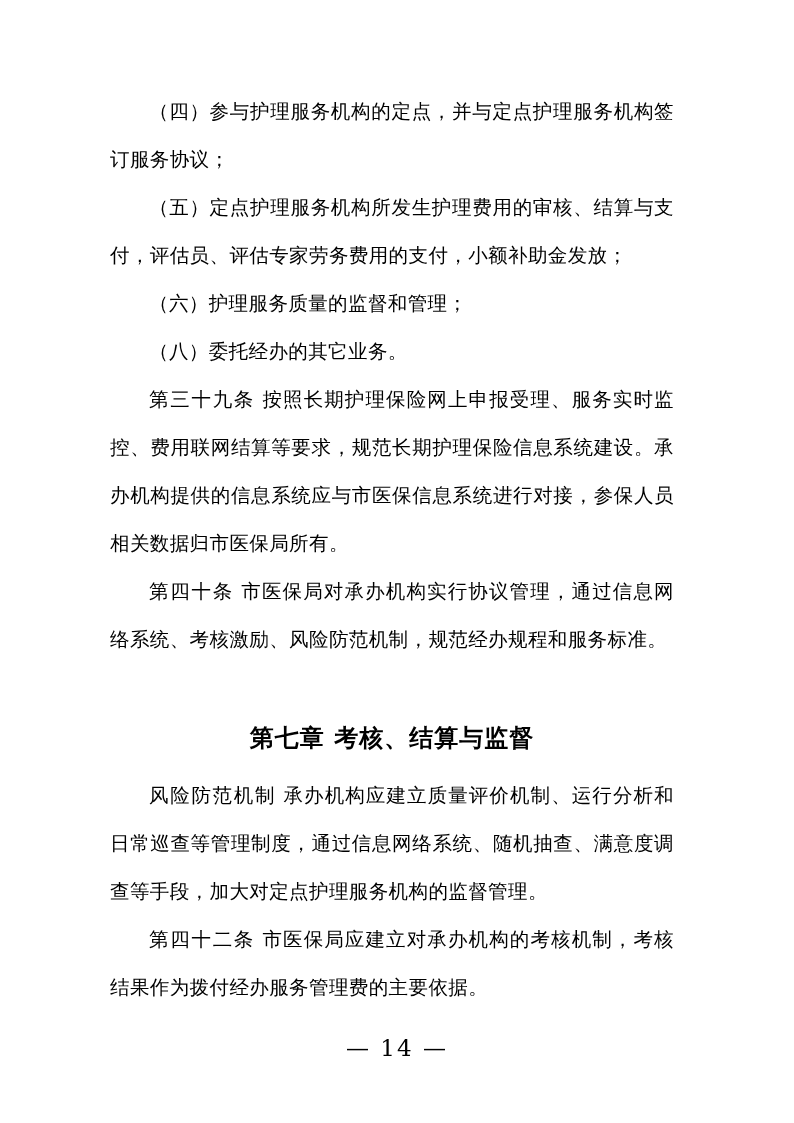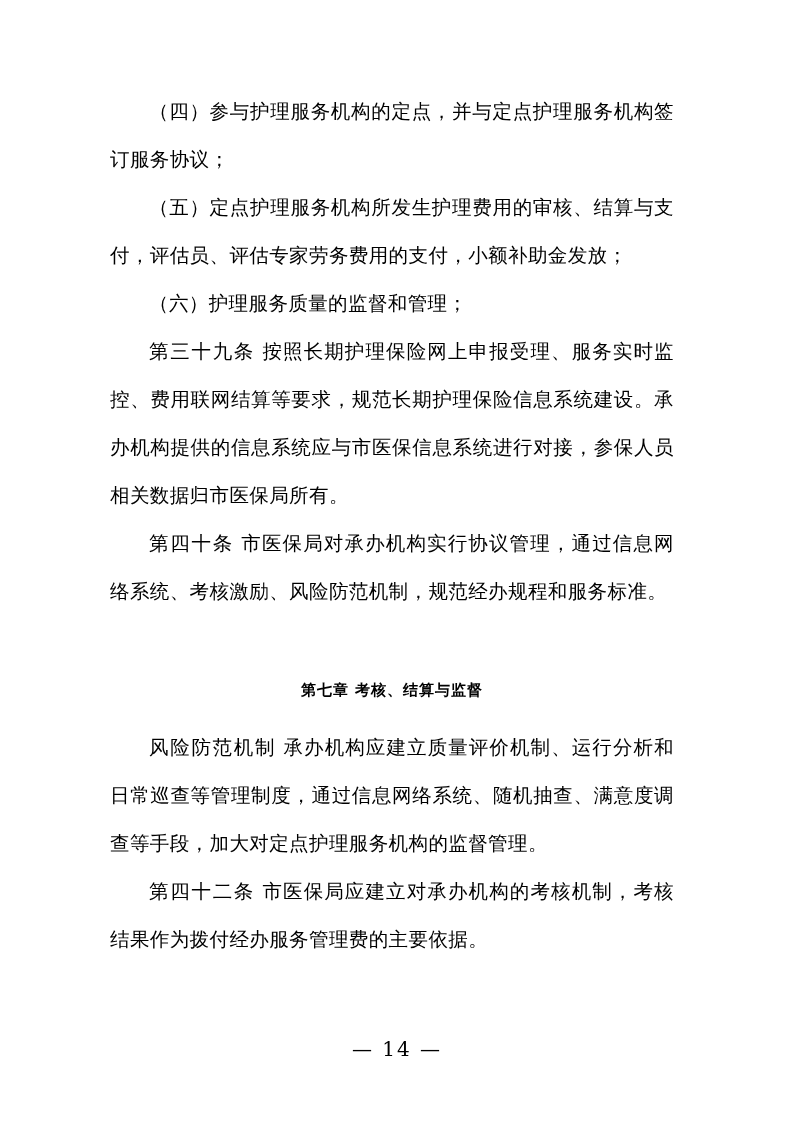--- a/index.html
+++ b/index.html
@@ -33,54 +33,55 @@
     text-indent: 2em;
   }
   .art-label {
     font-weight: normal;
     letter-spacing: 1px;
   }
   .chapter-heading {
     margin: 0;
     text-align: center;
     font-weight: bold;
-    font-size: 15px;
+    font-size: 24px;
     line-height: 48px;
     letter-spacing: 1px;
   }
   .chapter-space-before {
     height: 50px;
   }
   .chapter-space-after {
     height: 10px;
   }
   .footer {
     position: absolute;
     left: 0;
     right: 0;
     bottom: 62px;
     text-align: center;
-    font-size: 20px;
+    font-size: 23px;
     letter-spacing: 2px;
     color: #000;
   }
   .footer .pagenum {
     display: inline-block;
   }
 </style>
 </head>
 <body>
 
 <div class="page">
 
   <div class="body-text">
 
     <p class="para">（四）参与护理服务机构的定点，并与定点护理服务机构签订服务协议；</p>
     <p class="para">（五）定点护理服务机构所发生护理费用的审核、结算与支付，评估员、评估专家劳务费用的支付，小额补助金发放；</p>
     <p class="para">（六）护理服务质量的监督和管理；</p>
+    <p class="para">（八）委托经办的其它业务。</p>
 
     <p class="para"><span class="art-label">第三十九条</span>&nbsp;<span>按照长期护理保险网上申报受理、服务实时监控、费用联网结算等要求，规范长期护理保险信息系统建设。承办机构提供的信息系统应与市医保信息系统进行对接，参保人员相关数据归市医保局所有。</span></p>
 
     <p class="para"><span class="art-label">第四十条</span>&nbsp;<span>市医保局对承办机构实行协议管理，通过信息网络系统、考核激励、风险防范机制，规范经办规程和服务标准。</span></p>
 
     <div class="chapter-space-before"></div>
 
     <p class="chapter-heading">第七章  考核、结算与监督</p>
 
     <div class="chapter-space-after"></div>

